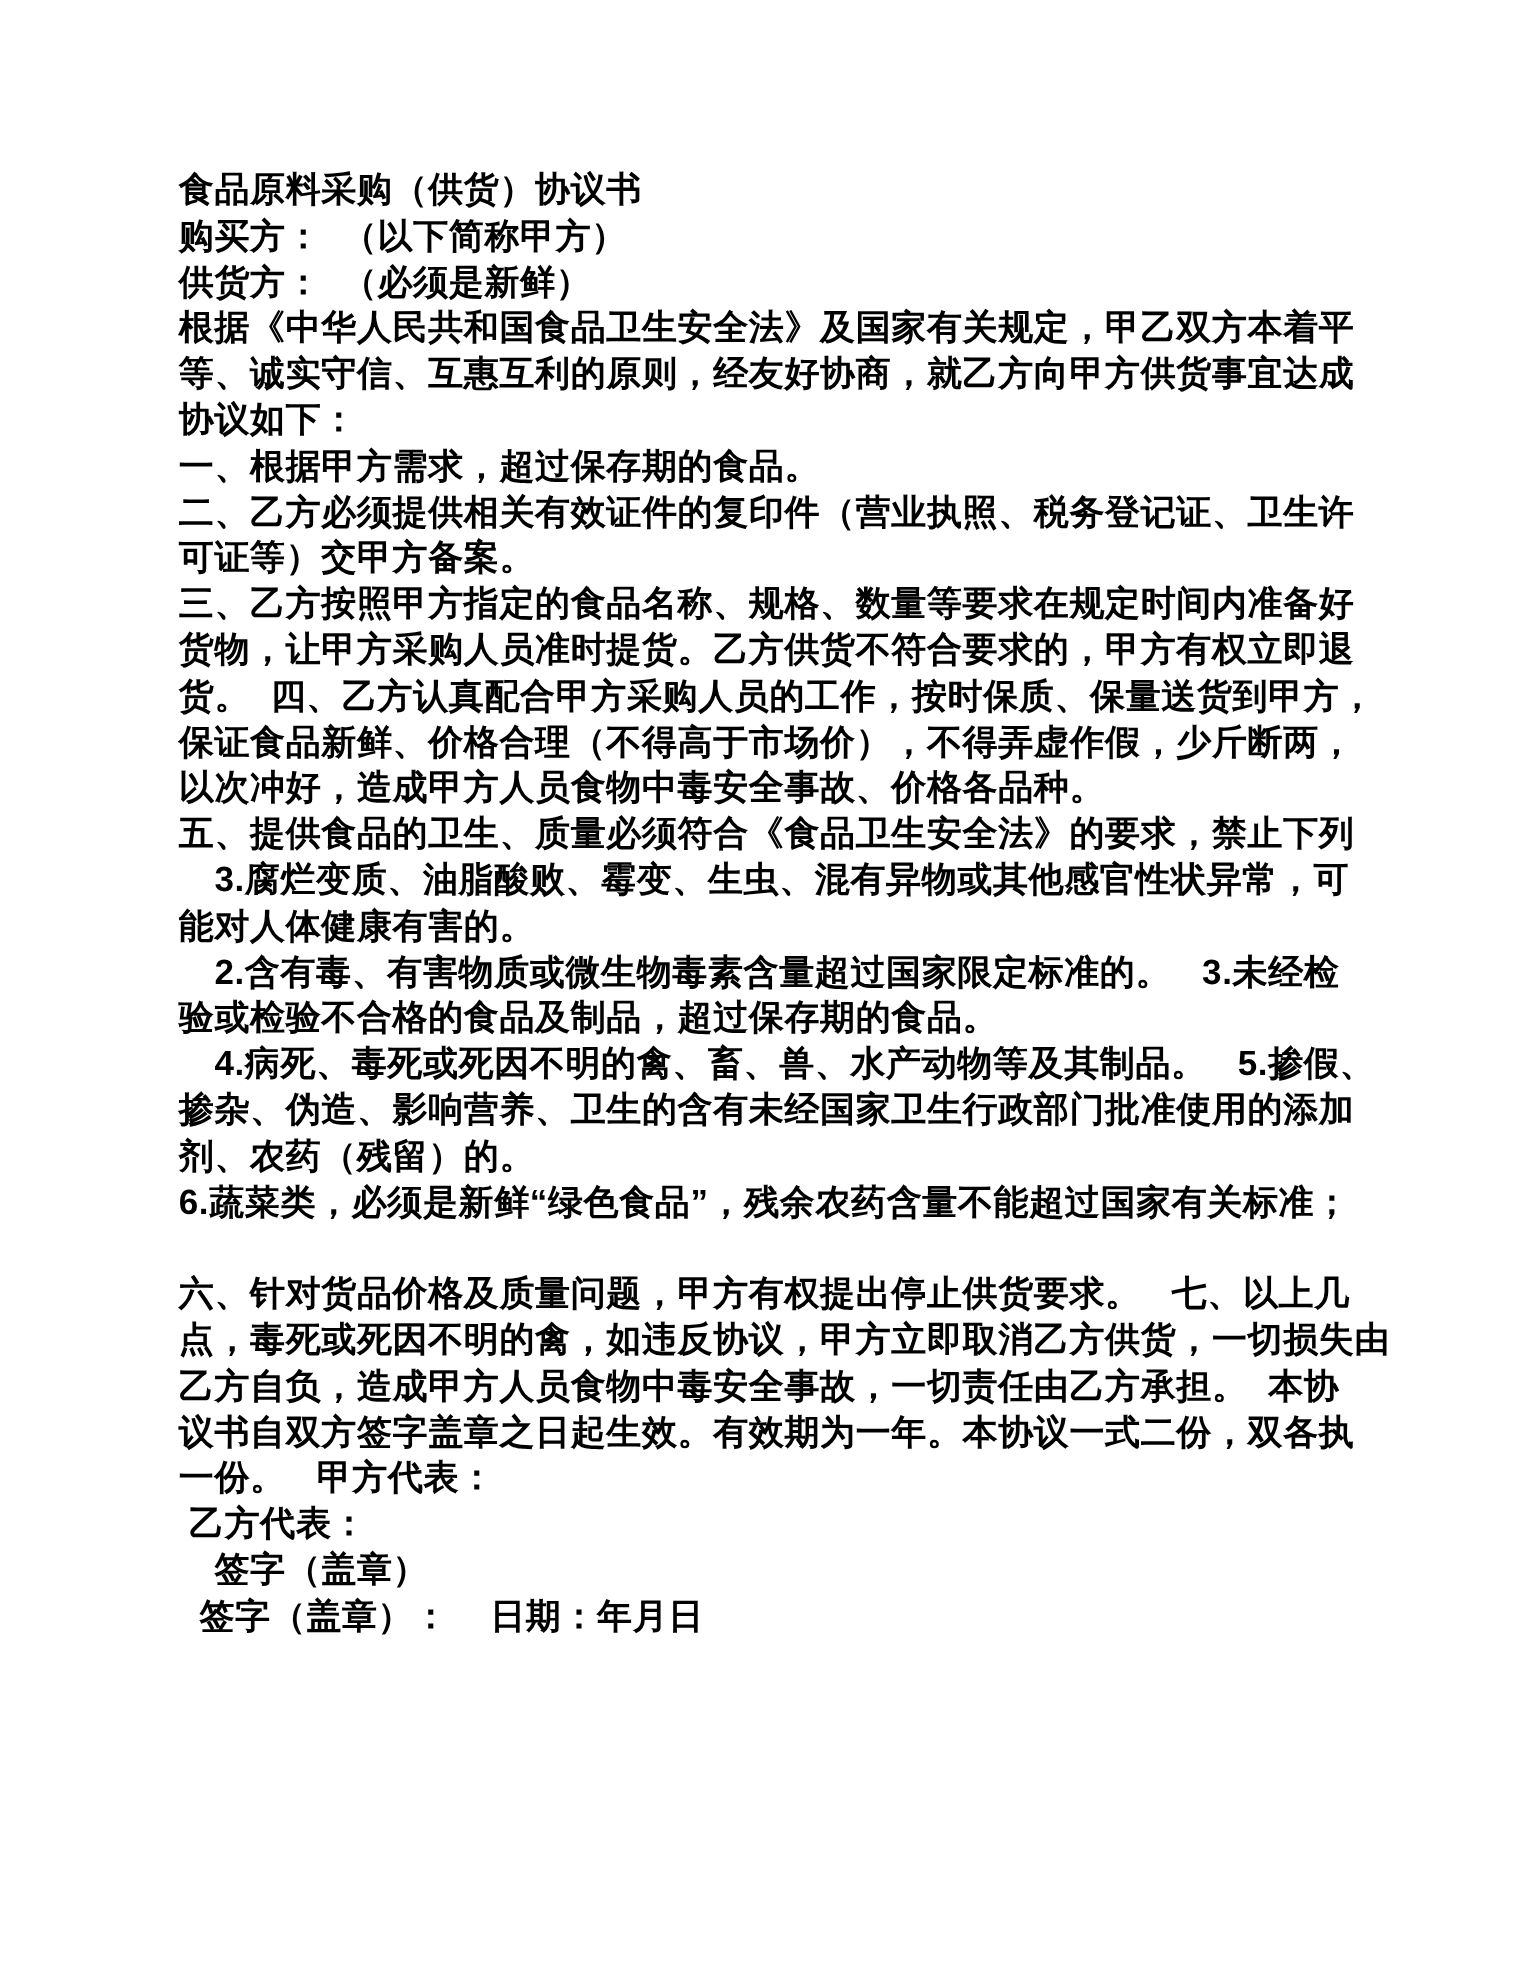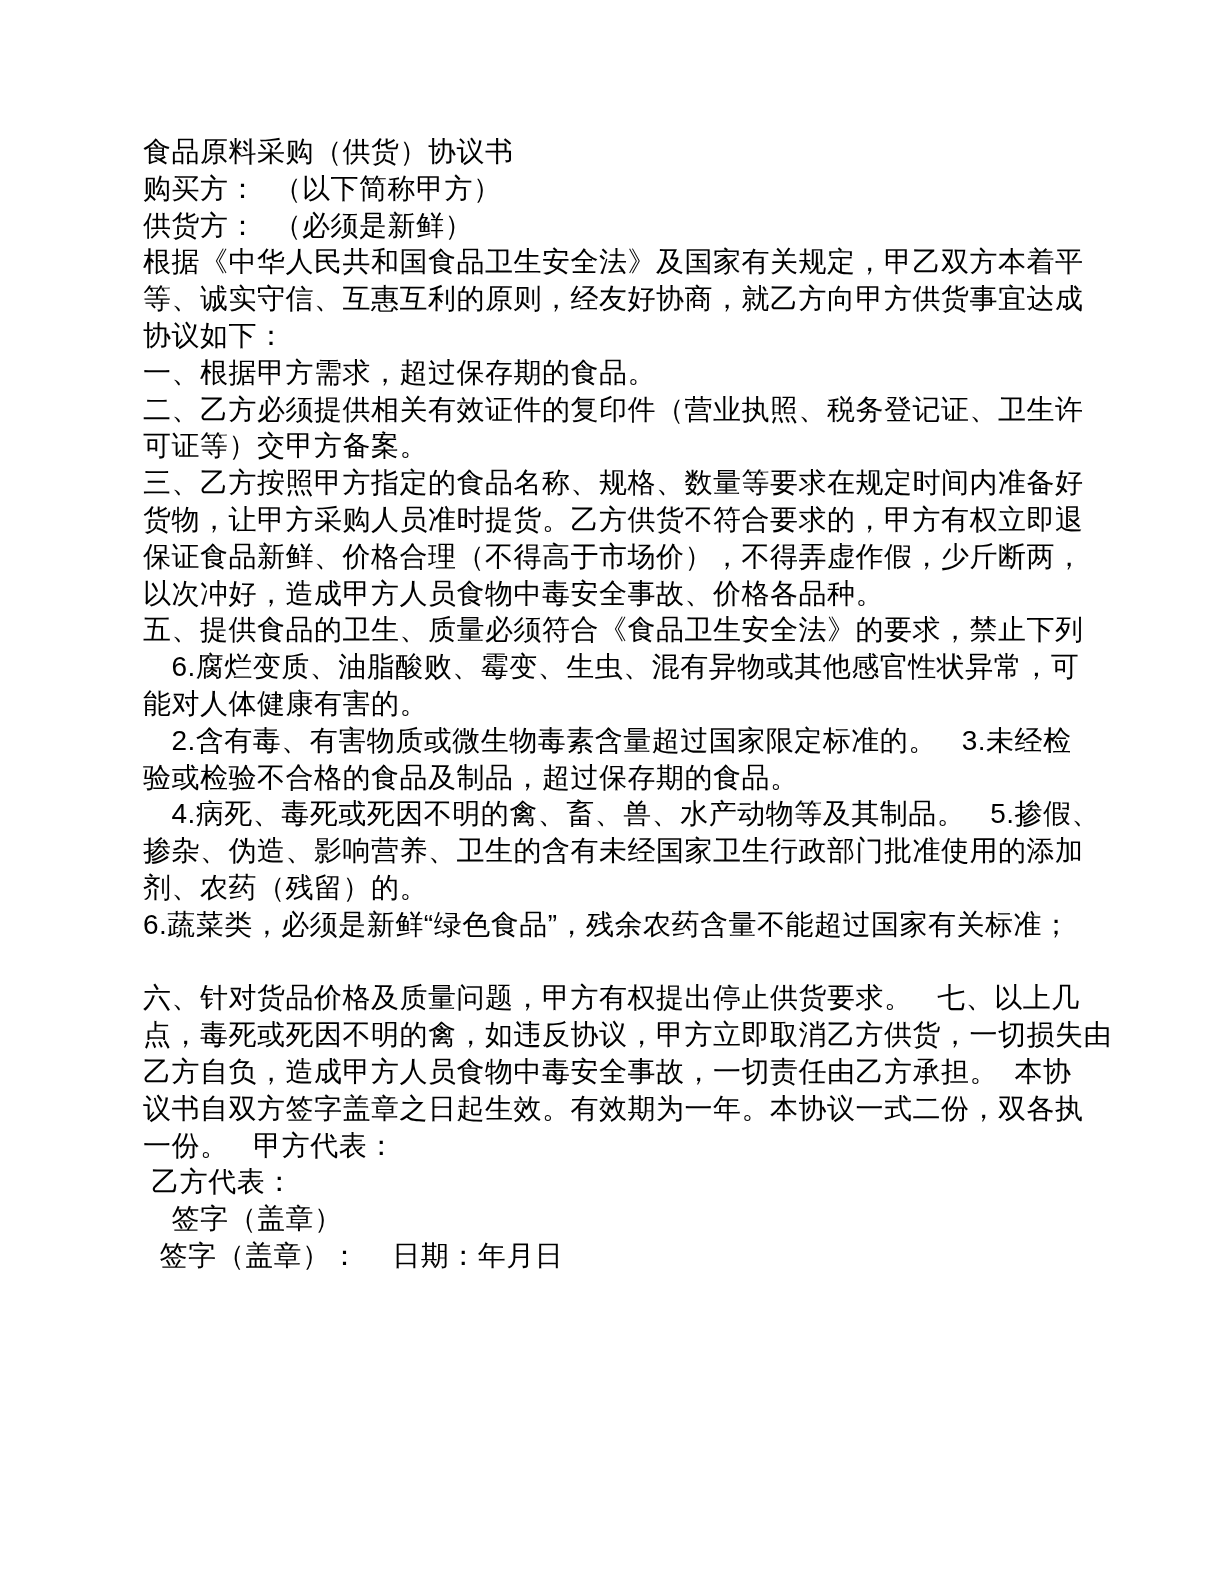--- a/index.html
+++ b/index.html
@@ -14,21 +14,21 @@
     position: relative;
   }
   .doc {
     position: absolute;
     left: 143px;
     top: 134px;
     width: 1020px;
     font-family: "Liberation Sans", "DejaVu Sans", sans-serif;
     font-size: 28px;
     color: #000000;
-    font-weight: 400;
+    font-weight: 700;
   }
   .line {
     height: 36.8px;
     line-height: 36.8px;
     white-space: pre;
     letter-spacing: 0.5px;
   }
 </style>
 </head>
 <body>
@@ -38,24 +38,25 @@
   <div class="line">购买方：  （以下简称甲方）</div>
   <div class="line">供货方：  （必须是新鲜）</div>
   <div class="line">根据《中华人民共和国食品卫生安全法》及国家有关规定，甲乙双方本着平</div>
   <div class="line">等、诚实守信、互惠互利的原则，经友好协商，就乙方向甲方供货事宜达成</div>
   <div class="line">协议如下：</div>
   <div class="line">一、根据甲方需求，超过保存期的食品。</div>
   <div class="line">二、乙方必须提供相关有效证件的复印件（营业执照、税务登记证、卫生许</div>
   <div class="line">可证等）交甲方备案。</div>
   <div class="line">三、乙方按照甲方指定的食品名称、规格、数量等要求在规定时间内准备好</div>
   <div class="line">货物，让甲方采购人员准时提货。乙方供货不符合要求的，甲方有权立即退</div>
+  <div class="line">货。  四、乙方认真配合甲方采购人员的工作，按时保质、保量送货到甲方，</div>
   <div class="line">保证食品新鲜、价格合理（不得高于市场价），不得弄虚作假，少斤断两，</div>
   <div class="line">以次冲好，造成甲方人员食物中毒安全事故、价格各品种。</div>
   <div class="line">五、提供食品的卫生、质量必须符合《食品卫生安全法》的要求，禁止下列</div>
-  <div class="line">　6.腐烂变质、油脂酸败、霉变、生虫、混有异物或其他感官性状异常，可</div>
+  <div class="line">　3.腐烂变质、油脂酸败、霉变、生虫、混有异物或其他感官性状异常，可</div>
   <div class="line">能对人体健康有害的。</div>
   <div class="line">　2.含有毒、有害物质或微生物毒素含量超过国家限定标准的。   3.未经检</div>
   <div class="line">验或检验不合格的食品及制品，超过保存期的食品。</div>
   <div class="line">　4.病死、毒死或死因不明的禽、畜、兽、水产动物等及其制品。   5.掺假、</div>
   <div class="line">掺杂、伪造、影响营养、卫生的含有未经国家卫生行政部门批准使用的添加</div>
   <div class="line">剂、农药（残留）的。</div>
   <div class="line">6.蔬菜类，必须是新鲜“绿色食品”，残余农药含量不能超过国家有关标准；</div>
   <div class="line"></div>
   <div class="line">六、针对货品价格及质量问题，甲方有权提出停止供货要求。   七、以上几</div>
   <div class="line">点，毒死或死因不明的禽，如违反协议，甲方立即取消乙方供货，一切损失由</div>

